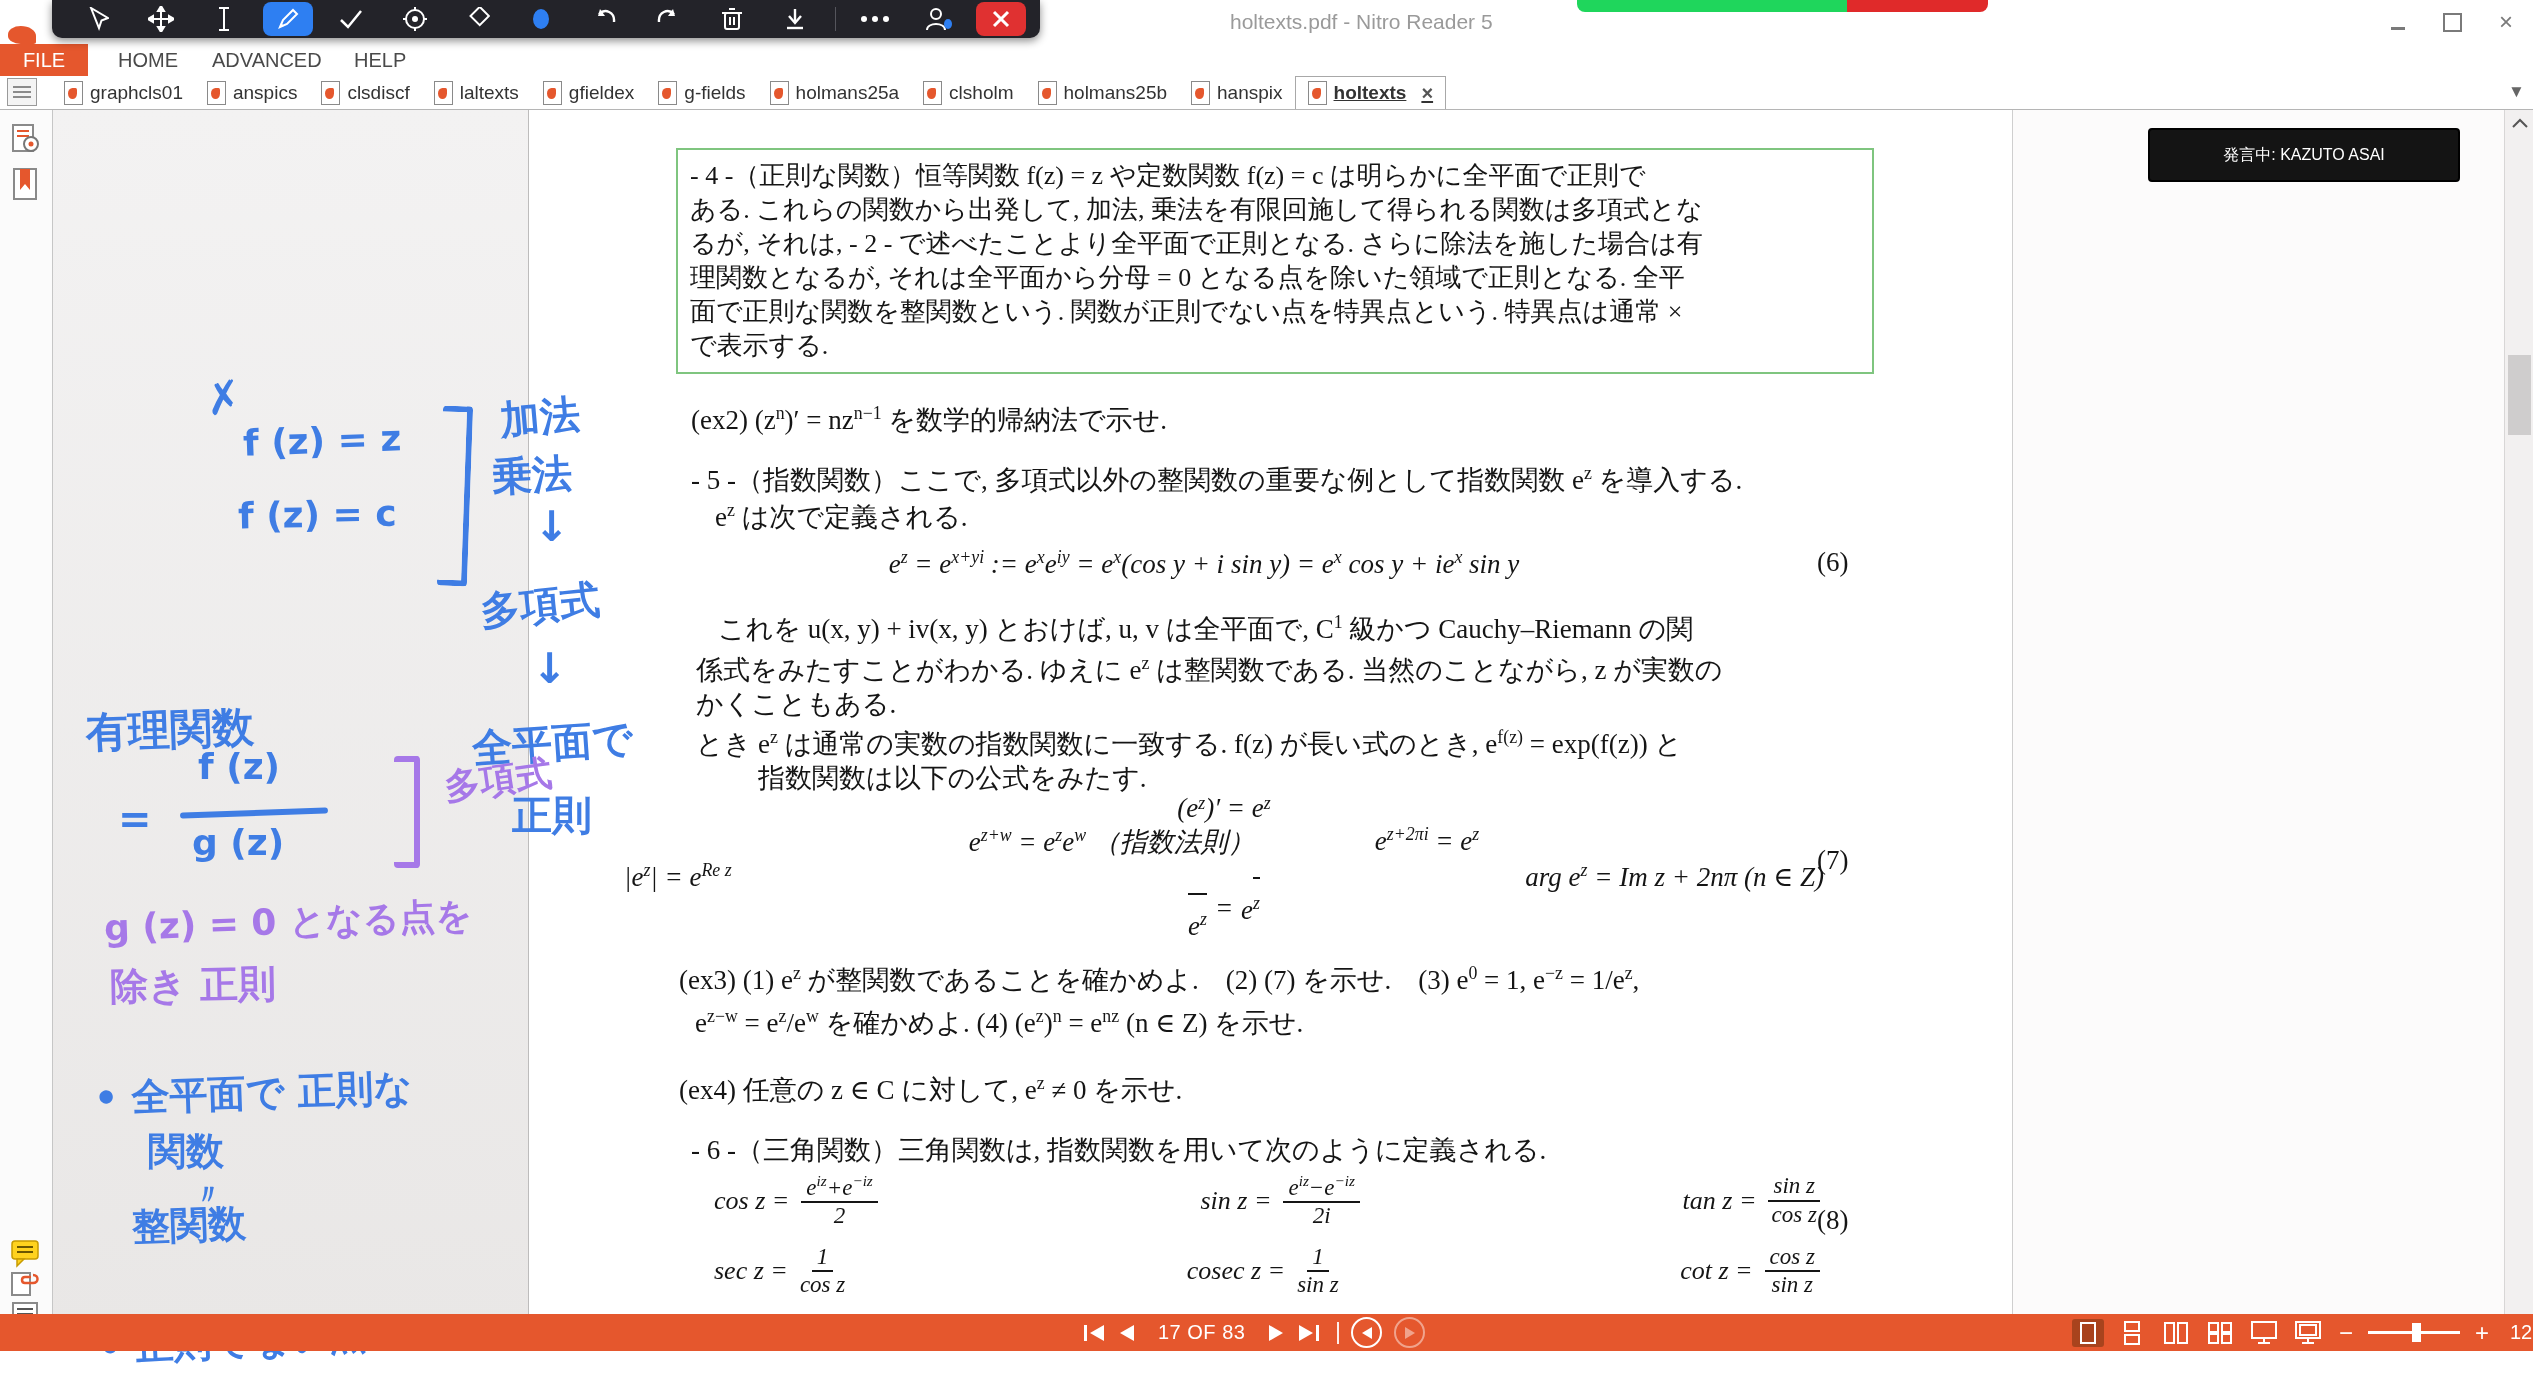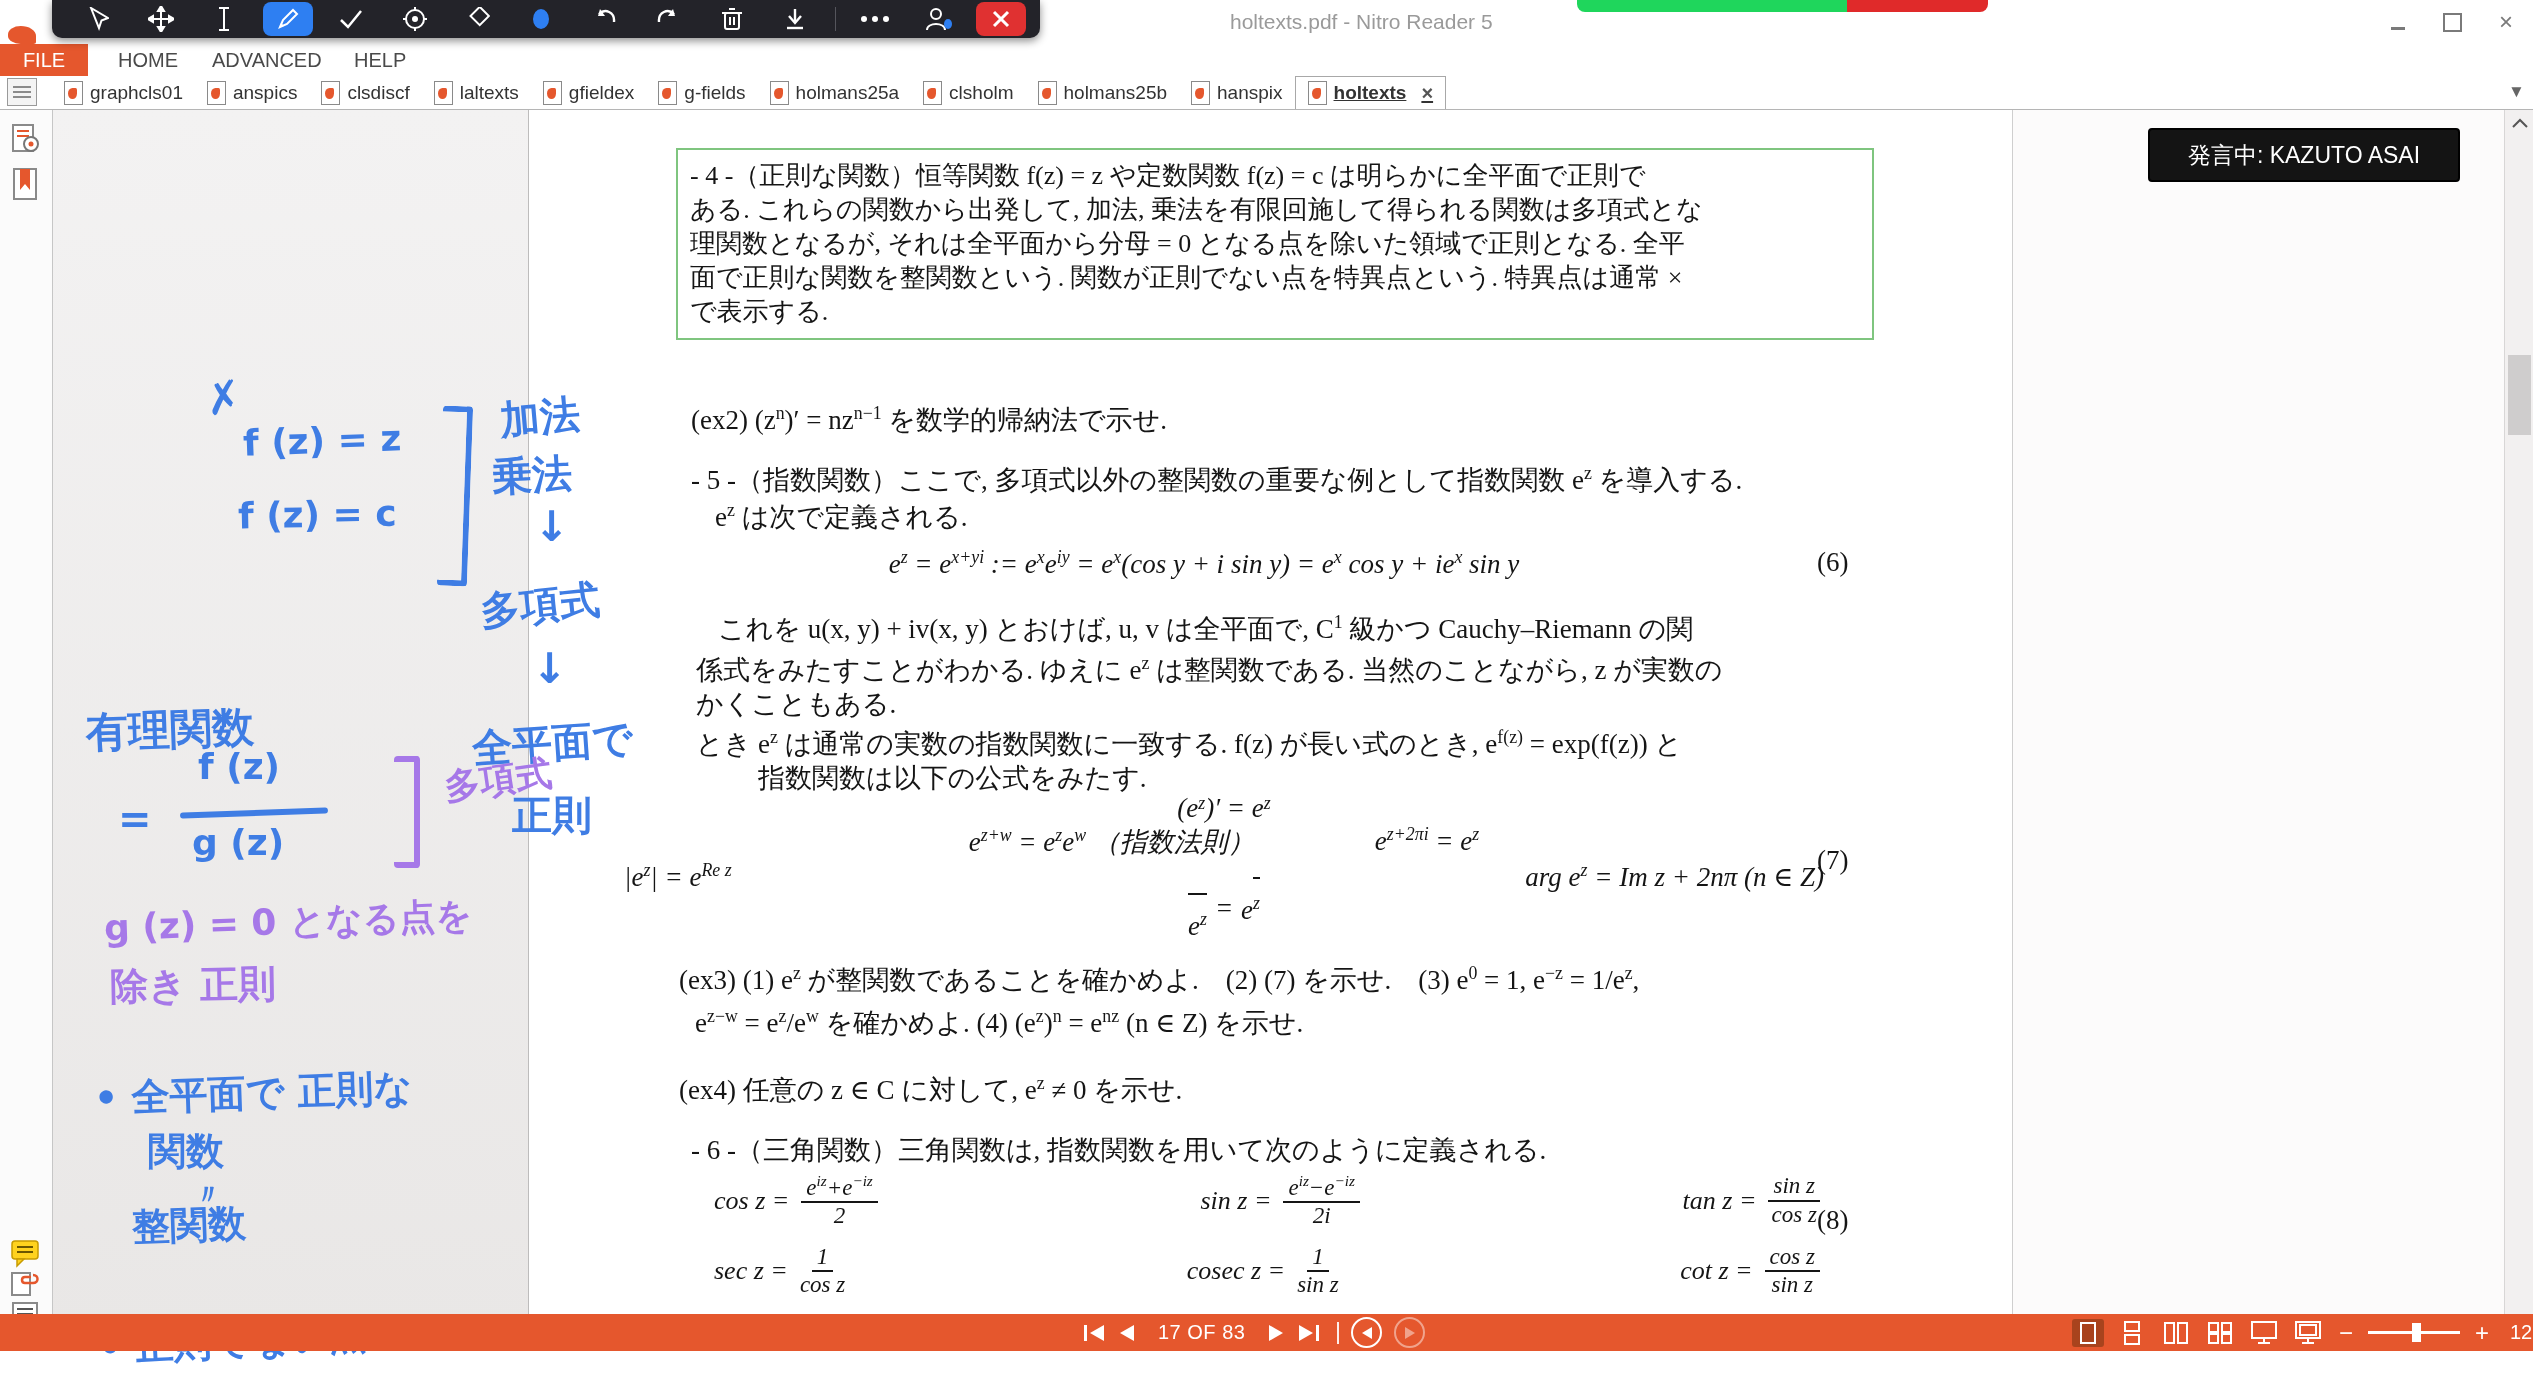--- a/index.html
+++ b/index.html
@@ -116,21 +116,21 @@
   .hw16{left:104px;top:788px;font-size:36px;transform:rotate(-2deg)}
   .hw17{left:110px;top:850px;font-size:38px;transform:rotate(-1deg)}
   .hw18{left:94px;top:958px;font-size:38px;transform:rotate(-2deg)}
   .hw19{left:148px;top:1016px;font-size:38px}
   .hw20{left:194px;top:1066px;font-size:28px}
   .hw21{left:132px;top:1090px;font-size:38px;transform:rotate(-2deg)}
   .hw22{left:98px;top:1206px;font-size:38px;transform:rotate(-3deg)}
 
   
   #speaking{position:absolute;left:2148px;top:128px;width:308px;height:50px;background:#141414;border:2px solid #000;
-            border-radius:4px;display:flex;align-items:center;justify-content:center;color:#fff;font-size:23px;z-index:70;}
+            border-radius:4px;display:flex;align-items:center;justify-content:center;color:#fff;font-size:16px;z-index:70;}
 
   
   #statusbar{position:absolute;left:0;top:1314px;width:2533px;height:37px;background:#e5572d;z-index:50;}
   #nav{position:absolute;left:1082px;top:0;height:37px;display:flex;align-items:center;gap:12px;color:#fff;}
   #page-label{font-size:20px;letter-spacing:.5px;margin:0 10px;}
   .navsep{width:2px;height:22px;background:#ffffff;opacity:.9;margin-left:4px;}
   .circbtn{width:27px;height:27px;border:2px solid #fff;border-radius:50%;display:flex;align-items:center;justify-content:center;}
   .dim{opacity:.45}
   #viewtools{position:absolute;left:2072px;top:0;height:37px;display:flex;align-items:center;gap:12px;color:#fff;}
   .vico{width:32px;height:28px;display:flex;align-items:center;justify-content:center;}
@@ -366,20 +366,21 @@
           </svg>
       </div>
     </div>
 
     <div id="leftpanel"></div>
 
     <div id="docpage">
       <div id="greenbox">
         <div>- 4 -（正則な関数）恒等関数 f(z) = z や定数関数 f(z) = c は明らかに全平面で正則で</div>
         <div>ある. これらの関数から出発して, 加法, 乗法を有限回施して得られる関数は多項式とな</div>
+        <div>るが, それは, - 2 - で述べたことより全平面で正則となる. さらに除法を施した場合は有</div>
         <div>理関数となるが, それは全平面から分母 = 0 となる点を除いた領域で正則となる. 全平</div>
         <div>面で正則な関数を整関数という. 関数が正則でない点を特異点という. 特異点は通常 ×</div>
         <div>で表示する.</div>
       </div>
 
       <div class="dline" style="left:162px;top:292px">(ex2) (z<sup>n</sup>)′ = nz<sup>n−1</sup> を数学的帰納法で示せ.</div>
       <div class="dline" style="left:162px;top:352px">- 5 -（指数関数）ここで, 多項式以外の整関数の重要な例として指数関数 e<sup>z</sup> を導入する.</div>
       <div class="dline" style="left:186px;top:389px">e<sup>z</sup> は次で定義される.</div>
 
       <div class="mathblock" style="left:60px;top:437px;width:1230px">e<sup>z</sup> = e<sup>x+yi</sup> := e<sup>x</sup>e<sup>iy</sup> = e<sup>x</sup>(cos y + i sin y) = e<sup>x</sup> cos y + ie<sup>x</sup> sin y</div>

